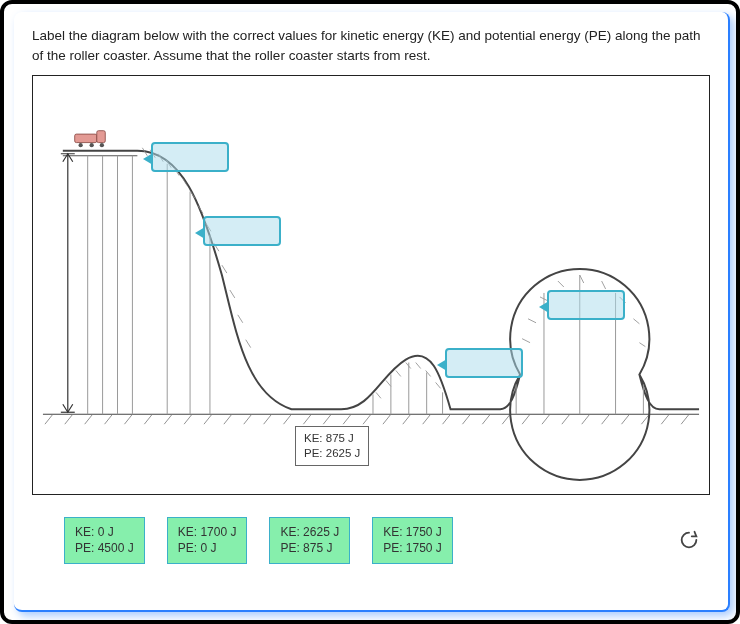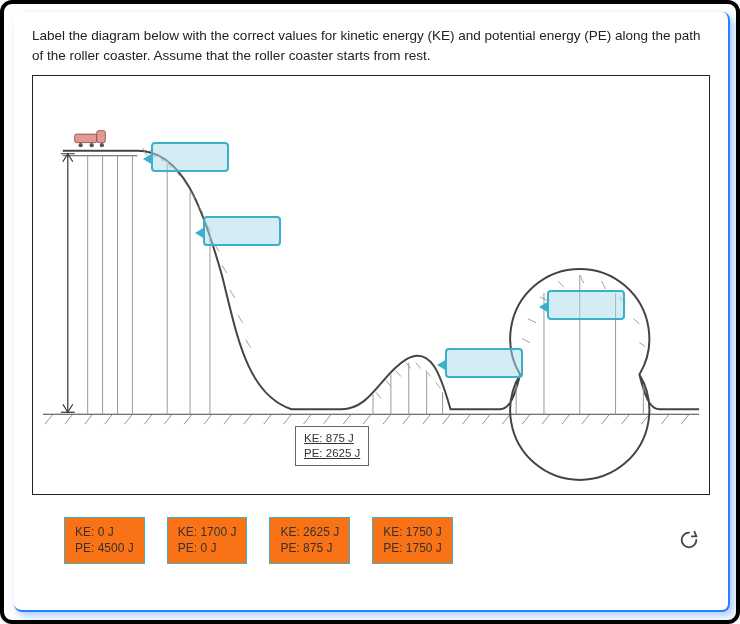--- a/index.html
+++ b/index.html
@@ -62,32 +62,31 @@
     top: 9px;
   }
   .placed-tile {
     position: absolute;
     border: 1px solid #666;
     background: #fff;
     font-size: 11.5px;
     color: #333;
     padding: 4px 8px;
     line-height: 1.3;
-    text-decoration: underline;
   }
   .tile-row {
     display: flex;
     gap: 22px;
     margin-top: 22px;
     padding-left: 32px;
     align-items: center;
   }
   .drag-tile {
     border: 1.5px solid #3bb0c9;
-    background: #f97316;
+    background: #86efac;
     font-size: 12px;
     color: #333;
     padding: 6px 10px;
     line-height: 1.35;
     cursor: grab;
   }
   .reset-icon {
     margin-left: auto;
     margin-right: 10px;
     color: #444;

